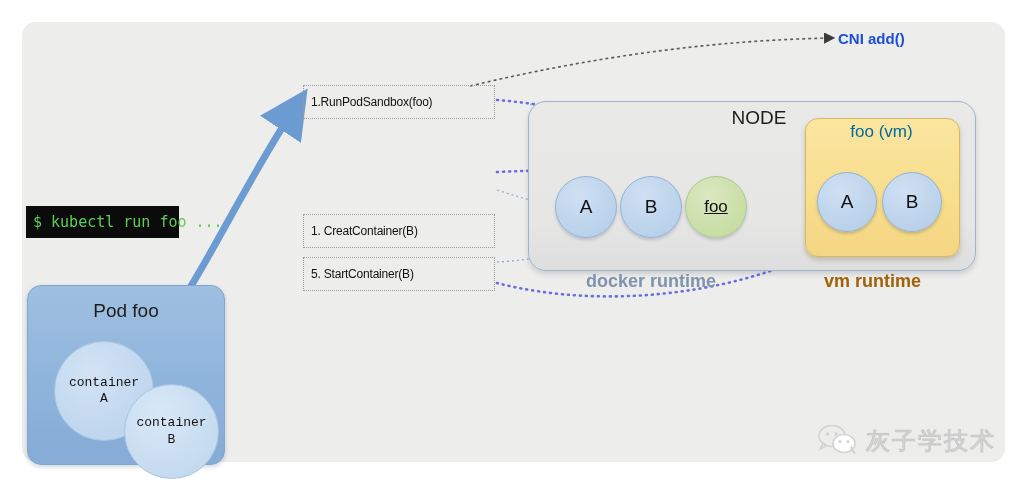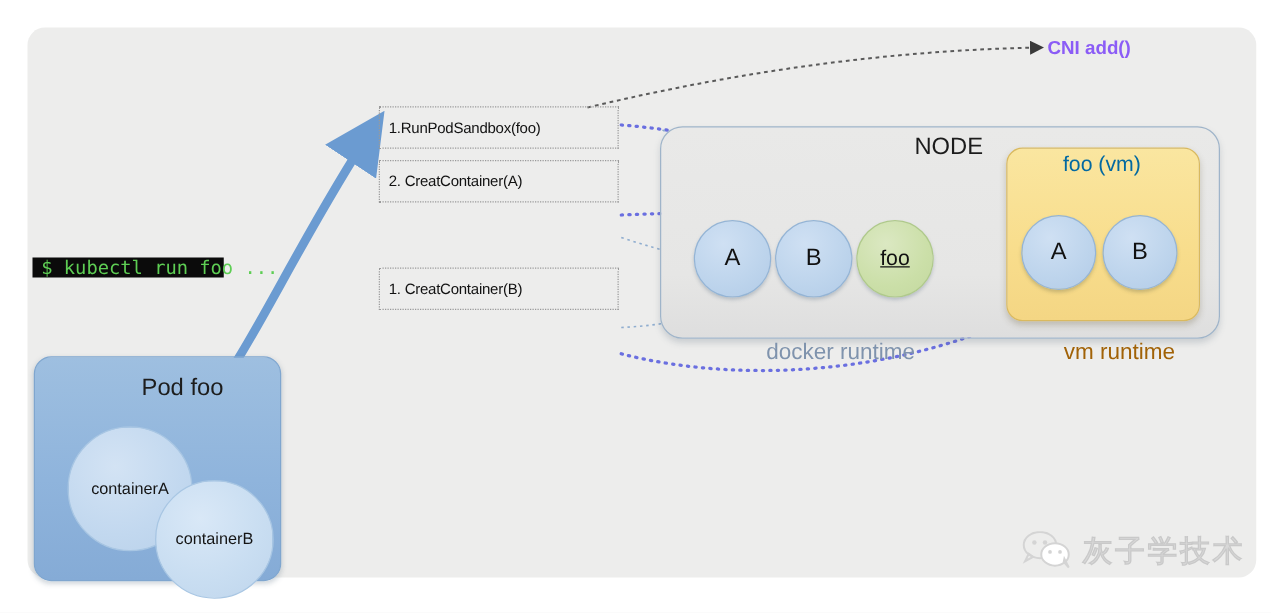--- a/index.html
+++ b/index.html
@@ -9,37 +9,37 @@
   #canvas{position:absolute;left:0;top:0;width:1028px;height:490px;}
 
   
   .panel{position:absolute;left:22px;top:22px;width:983px;height:440px;
          background:#ededec;border-radius:14px;}
 
   
   .abs{position:absolute;}
 
   
-  .terminal{left:26px;top:206px;width:153px;height:16px;background:#0b0b0b;
+  .terminal{left:26px;top:206px;width:153px;height:32px;background:#0b0b0b;
             display:flex;align-items:center;padding-left:7px;box-sizing:border-box;}
   .terminal span{color:#5ece54;font-family:"DejaVu Sans Mono","Liberation Mono",monospace;
                  font-size:15px;letter-spacing:0px;white-space:nowrap;}
 
   
   .podbox{left:27px;top:285px;width:196px;height:178px;border-radius:14px;
           background:linear-gradient(180deg,#9ebfe0 0%,#8fb4dc 55%,#85abd6 100%);
           border:1px solid #7fa6cf;
           box-shadow:0 2px 4px rgba(90,110,130,.28);}
   .podtitle{position:absolute;left:0;top:14px;width:100%;text-align:center;
-            font-size:19px;color:#1d1d1d;margin-left:20px;}
+            font-size:19px;color:#1d1d1d;}
   .podcircle{position:absolute;border-radius:50%;
              background:radial-gradient(circle at 38% 32%,#d3e3f4 0%,#c2d8ef 60%,#b9d1ea 100%);
              border:1px solid #a8c6e3;
-             display:flex;align-items:center;justify-content:center;
-             font-size:13px;color:#141414;line-height:1.25;text-align:center;}
+             display:flex;flex-direction:column;align-items:center;justify-content:center;
+             font-size:13px;color:#141414;line-height:1.25;text-align:center;font-family:Liberation Mono, monospace;}
   .podcircle.a{left:26px;top:55px;width:98px;height:98px;}
   .podcircle.b{left:96px;top:98px;width:93px;height:93px;
                background:radial-gradient(circle at 38% 32%,#d9e8f7 0%,#c8ddf1 60%,#bfd5ec 100%);}
 
   
   .step{left:303px;width:192px;height:34px;box-sizing:border-box;
         border:1px dotted #9a9a9a;background:transparent;
         display:flex;align-items:center;padding-left:7px;
         font-size:12px;color:#121212;letter-spacing:-0.2px;white-space:nowrap;}
   .step.s1{top:85px;}
@@ -79,26 +79,26 @@
   .vmcircle{position:absolute;width:58px;height:58px;border-radius:50%;
             display:flex;align-items:center;justify-content:center;
             font-size:19px;color:#111;
             background:radial-gradient(circle at 38% 30%,#cfe0f3 0%,#bdd4ec 60%,#b2cbe7 100%);
             border:1px solid #94b4d5;
             box-shadow:0 2px 3px rgba(100,100,70,.3);}
   .vmcircle.va{left:817px;top:172px;}
   .vmcircle.vb{left:882px;top:172px;}
 
   
-  .rtlabel{font-size:18px;font-weight:normal;white-space:nowrap;margin-left:27px;}
+  .rtlabel{font-size:18px;font-weight:bold;white-space:nowrap;}
   .rt-docker{left:586px;top:271px;color:#7f93ad;}
   .rt-vm{left:824px;top:271px;color:#a16207;}
 
   
-  .cni{left:838px;top:30px;font-size:15px;font-weight:bold;color:#8b5cf6;white-space:nowrap;}
+  .cni{left:838px;top:30px;font-size:15px;font-weight:bold;color:#1d4ed8;white-space:nowrap;}
 
   
   .watermark{left:817px;top:425px;display:flex;align-items:flex-start;gap:7px;}
   .wm-text{font-size:24px;color:#d8d8d8;
            font-family:"DejaVu Sans","Liberation Sans",sans-serif;
            letter-spacing:2px;white-space:nowrap;
            -webkit-text-stroke:1px #c9c9c9;}
 
   svg.overlay{position:absolute;left:0;top:0;width:1028px;height:490px;
               pointer-events:none;}
@@ -155,22 +155,22 @@
       <div>A</div>
     </div>
 
     <div class="podcircle b">
       <div>container</div>
       <div>B</div>
     </div>
   </div>
 
   <div class="step s1 abs">1.RunPodSandbox(foo)</div>
-  <div class="step s2 abs">2. CreatContainer(A)</div>
   <div class="step s4 abs">1. CreatContainer(B)</div>
+  <div class="step s5 abs">5. StartContainer(B)</div>
 
   <div class="nodebox abs"></div>
   <div class="nodelabel">NODE</div>
 
   <div class="ncircle na">A</div>
   <div class="ncircle nb">B</div>
   <div class="ncircle foo">foo</div>
 
   <div class="vmbox abs"></div>
   <div class="vmtitle">foo (vm)</div>

